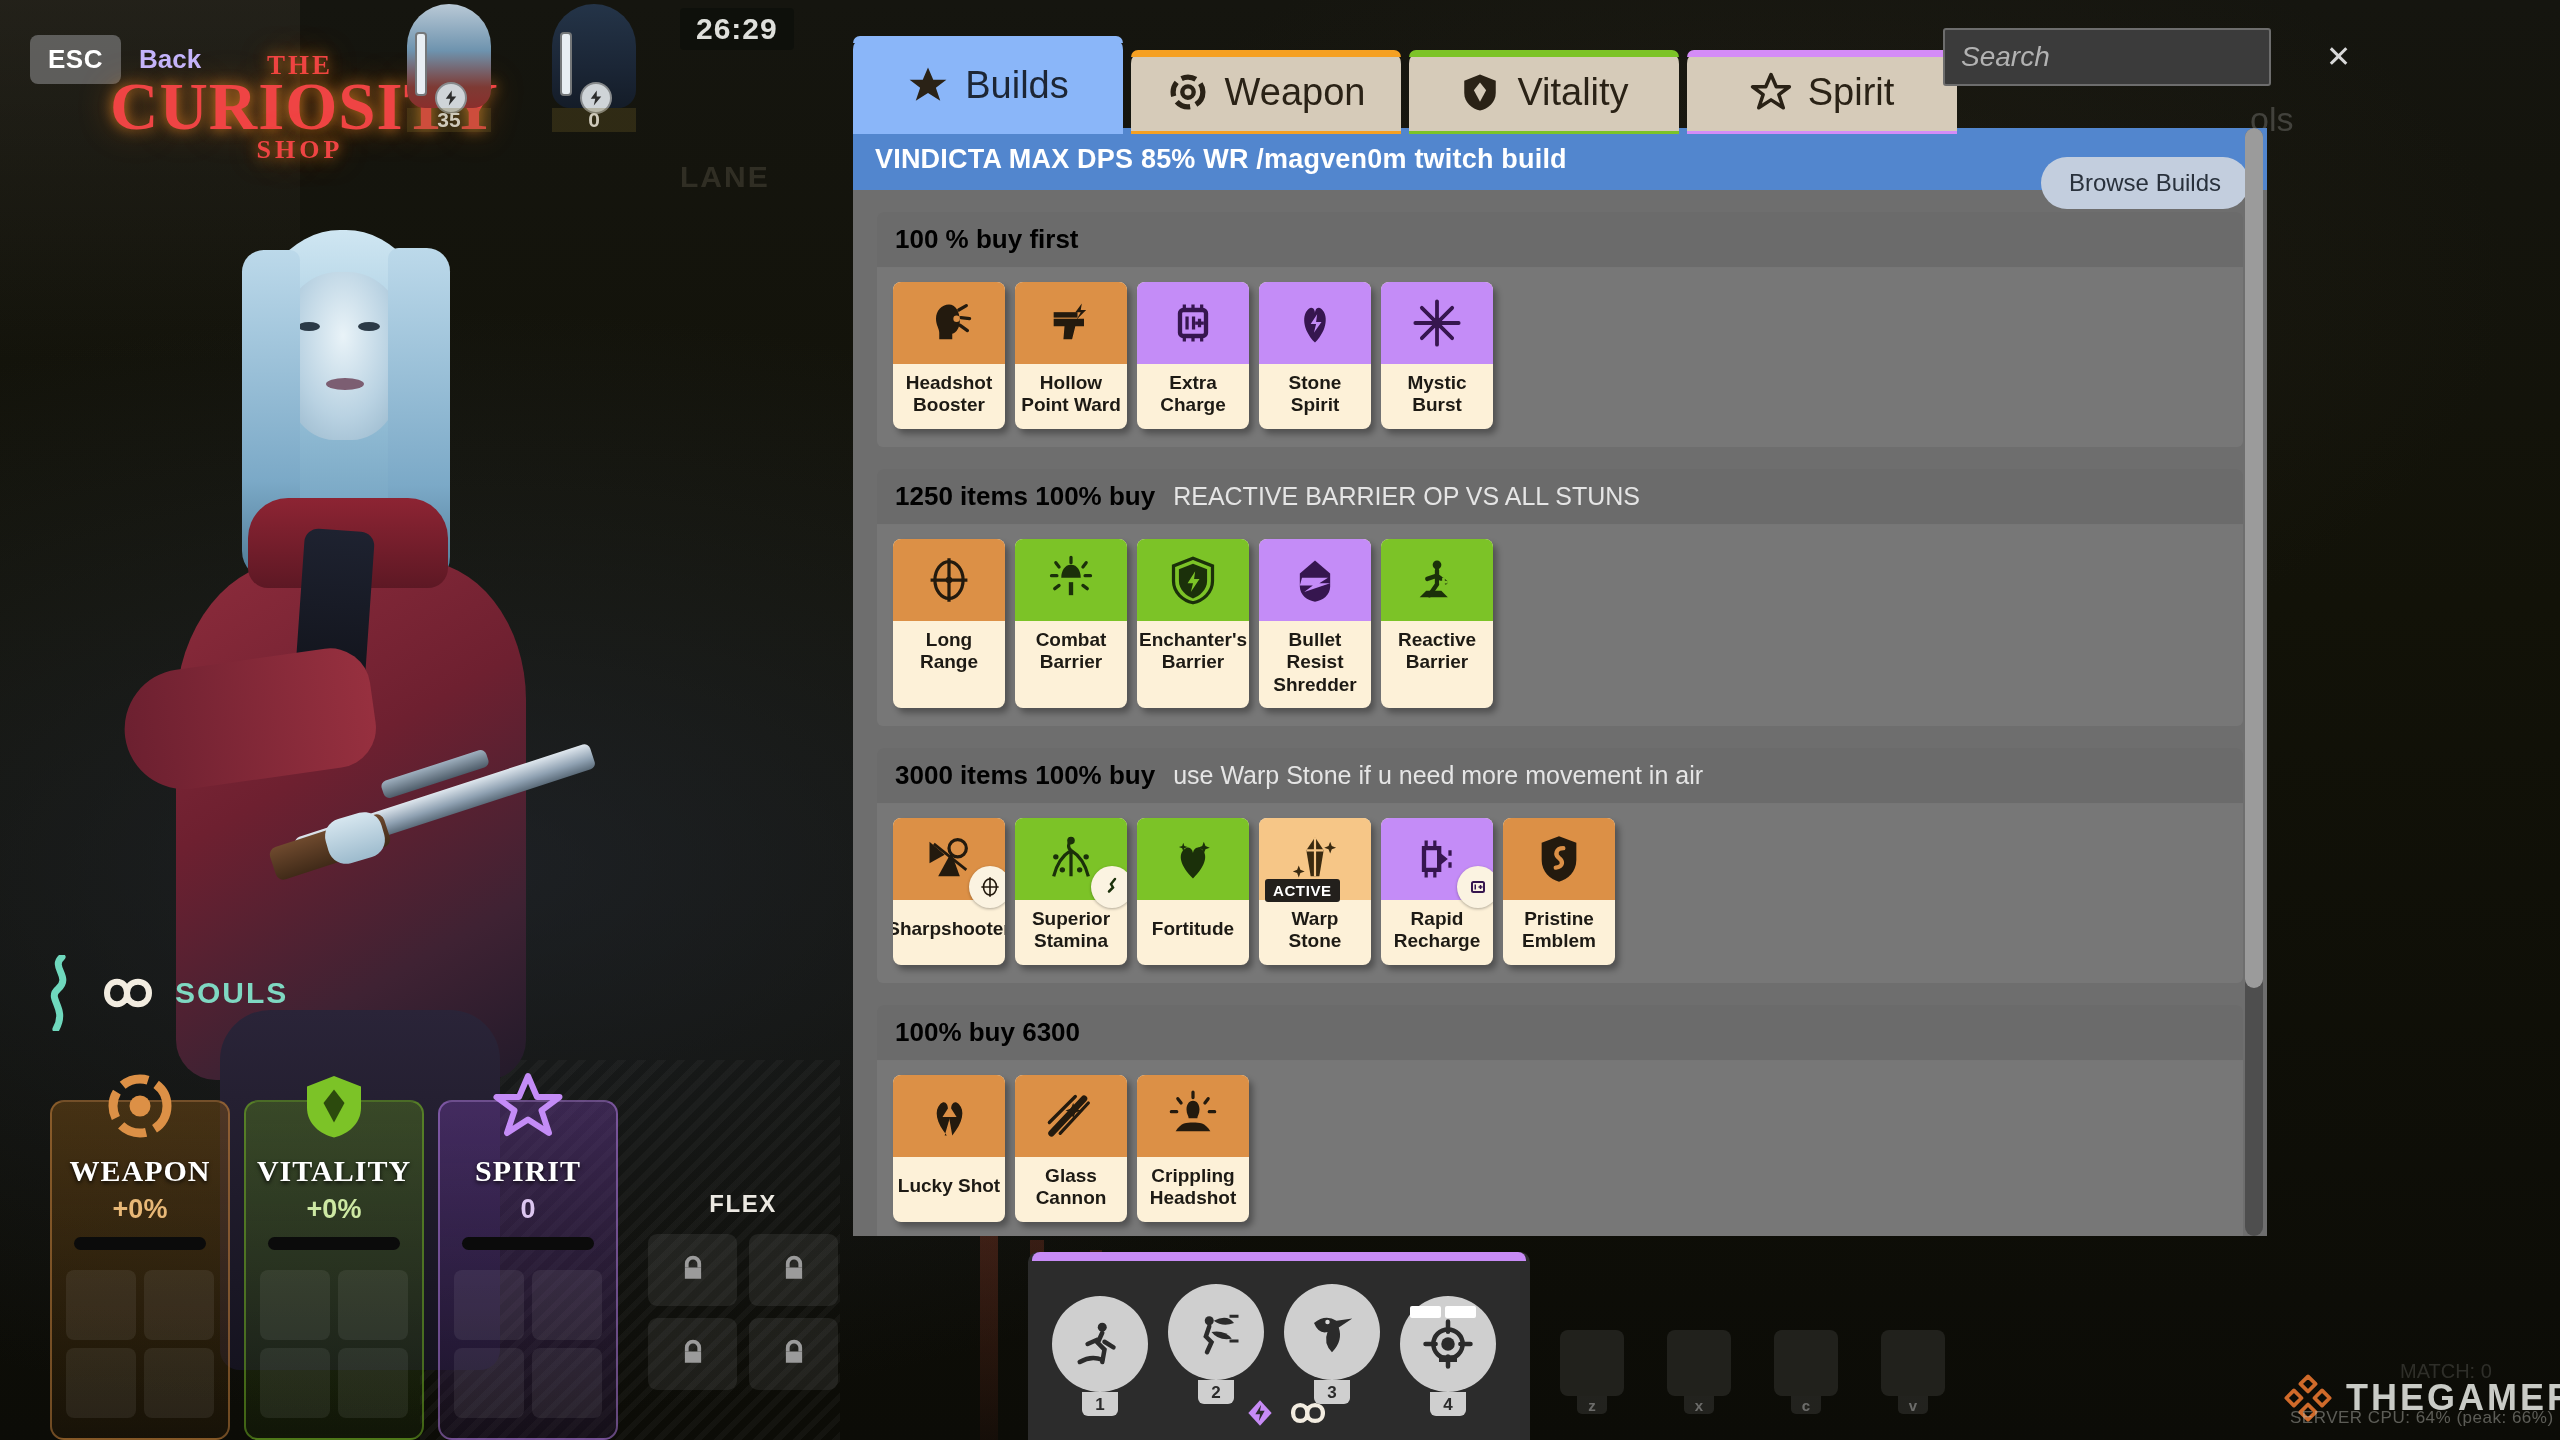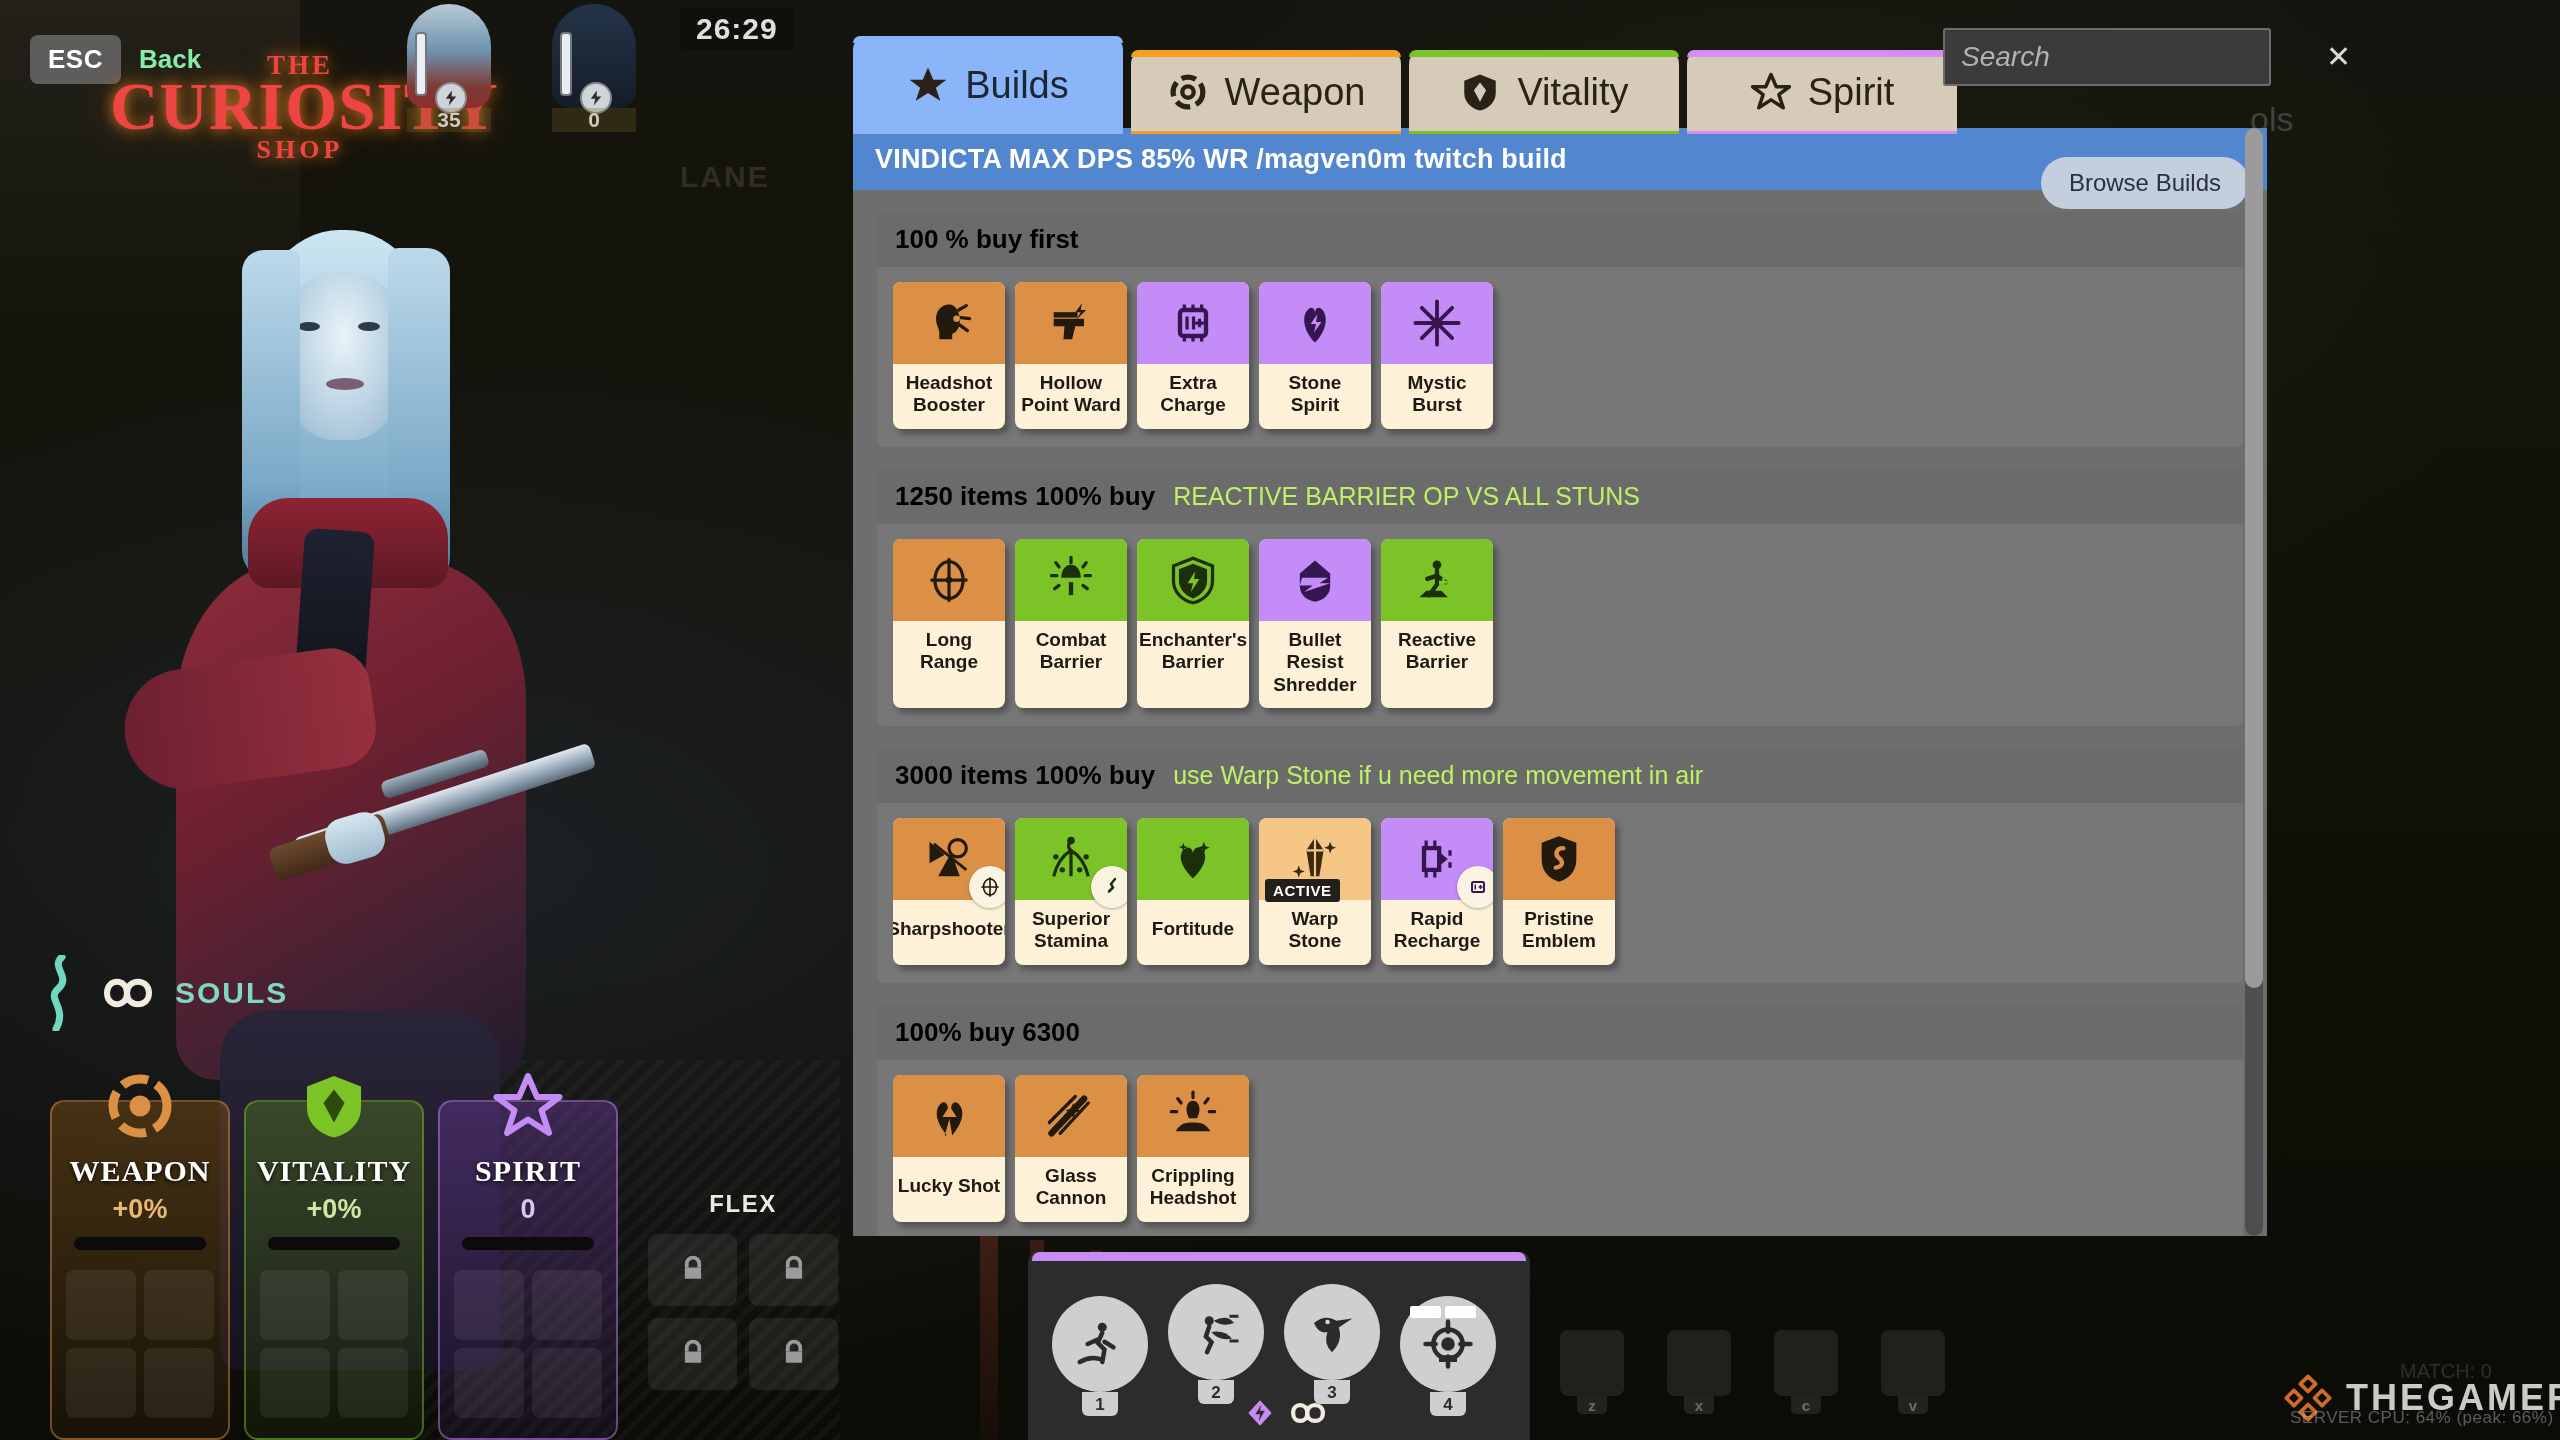--- a/index.html
+++ b/index.html
@@ -83,21 +83,21 @@
   #bg-vindicta{position:absolute;left:880px;top:1200px;font:700 30px "Liberation Sans",sans-serif;color:rgba(160,150,130,.18);letter-spacing:3px;}
   #bg-rightword{position:absolute;left:2250px;top:100px;font:400 34px "Liberation Sans",sans-serif;color:rgba(150,150,145,.35);}
   #bg-curtain{position:absolute;left:0;top:0;width:300px;height:360px;background:linear-gradient(180deg,rgba(60,55,45,.35),transparent);}
 
   
   #esc-back{position:absolute;left:30px;top:35px;display:flex;align-items:center;gap:18px;}
   #esc-key{
     background:rgba(118,118,118,.72);color:#fff;font:700 26px "Liberation Sans",sans-serif;
     padding:9px 18px;border-radius:8px;letter-spacing:.5px;
   }
-  #esc-label{color:#86efac;font:700 26px "Liberation Sans",sans-serif;}
+  #esc-label{color:#c4b5fd;font:700 26px "Liberation Sans",sans-serif;}
 
   
   #shop-logo{
     position:absolute;left:110px;top:50px;width:380px;height:135px;
     text-align:center;color:#ef4444;
     text-shadow:0 0 14px rgba(255,150,40,.75),0 0 34px rgba(255,120,20,.45);
     font-family:"Liberation Serif", serif;
   }
   #shop-the{font-size:27px;letter-spacing:3px;font-weight:700;display:block;margin-bottom:-6px;}
   #shop-main{font-size:67px;font-weight:700;letter-spacing:1px;display:block;line-height:.95;}
@@ -164,21 +164,21 @@
   #build-body{
     position:absolute;left:0;top:166px;width:1414px;height:1046px;
     background:#6e6e6e;overflow:hidden;
   }
   .section{margin:22px 24px 0 24px;background:rgba(128,128,128,.55);border-radius:6px;padding:0 0 14px 0;}
   .sec-head{
     background:#6b6b6b;border-bottom:1px solid rgba(255,255,255,.08);
     padding:12px 18px;display:flex;align-items:baseline;gap:18px;border-radius:6px 6px 0 0;
   }
   .sec-title{color:#000000;font:700 26px "Liberation Sans",sans-serif;}
-  .sec-note{color:#bef264;font:400 25px "Liberation Sans",sans-serif;}
+  .sec-note{color:#e5e5e5;font:400 25px "Liberation Sans",sans-serif;}
   .items-row{display:flex;gap:10px;padding:14px 16px 4px 16px;}
   .item{
     width:112px;border-radius:8px;overflow:hidden;background:#fdf1d8;
     box-shadow:4px 5px 6px rgba(0,0,0,.32);position:relative;
   }
   .item-top{height:82px;display:flex;align-items:center;justify-content:center;position:relative;}
   .item-name{
     padding:8px 4px 12px 4px;text-align:center;color:#1d1a14;
     font:700 19px "Liberation Sans",sans-serif;line-height:1.18;min-height:62px;
     display:flex;align-items:center;justify-content:center;

